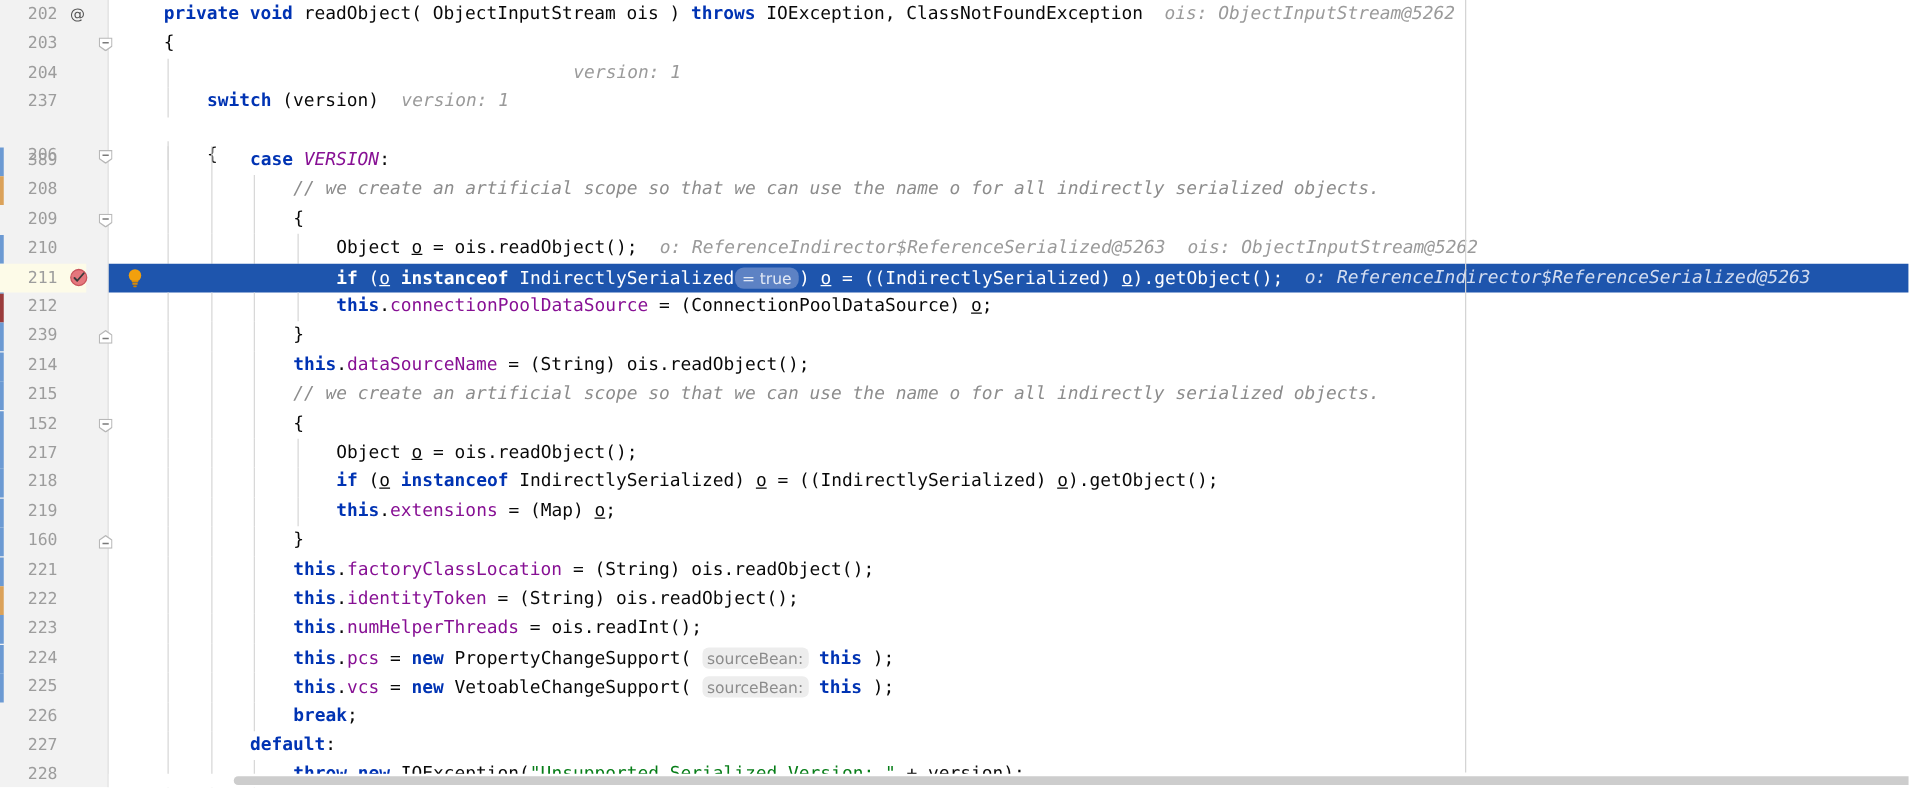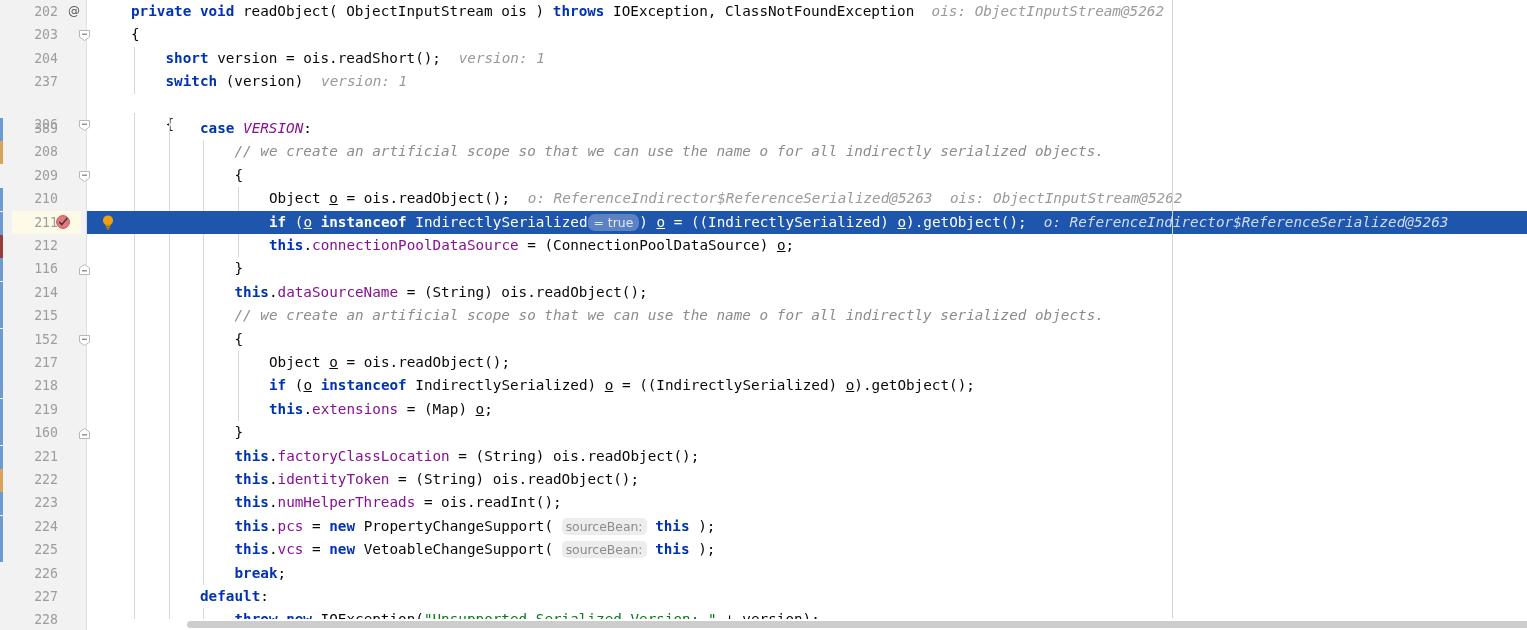--- a/index.html
+++ b/index.html
@@ -57,21 +57,21 @@
   }
   .row-hl-gutter {
     position: absolute;
     left: 87px; top: 0;
     width: 45px; height: 23.4px;
     background: #1e55ad;
   }
 
   .lineno-cell {
     position: absolute;
-    left: 12px; top: 0;
+    left: 0; top: 0;
     width: 69px; height: 23.4px;
     text-align: left;
     color: #9d9d9d;
     font-size: 13.2px;
     font-family: "DejaVu Sans Mono", monospace;
   }
   .lineno {
     position: absolute;
     left: 8px;
     width: 38px;
@@ -217,21 +217,21 @@
       <div class="vcs-mark" style="top: 515.8px; background: rgb(108, 154, 211);"></div>
       <div class="vcs-mark" style="top: 539.2px; background: rgb(108, 154, 211);"></div>
     </div>
 
   <div id="rows">
       <div class="row" style="top: 0px; position: absolute; left: 0px; right: 0px;"><div class="lineno-cell"><span class="lineno">202</span><span class="ovr-icon">@</span></div><div class="code" style="left: 131px;"><span class="kw">private </span><span class="kw">void </span><span class="plain">readObject( </span><span class="plain">ObjectInputStream ois ) </span><span class="kw">throws </span><span class="plain">IOException, ClassNotFoundException</span></div><div class="code hint" style="left: 931.6px;">ois: ObjectInputStream@5262</div></div>
       <div class="row" style="top: 23.4px; position: absolute; left: 0px; right: 0px;"><div class="lineno-cell"><span class="lineno">203</span></div><div class="fold"><svg width="11" height="11" viewBox="0 0 11 11">
             <path d="M0.5 0.5 H10.5 V7 L5.5 10.5 L0.5 7 Z" fill="#ffffff" stroke="#b8b8b8" stroke-width="1"></path>
             <path d="M3 4.2 H8" stroke="#7a7a7a" stroke-width="1.2"></path>
           </svg></div><div class="code" style="left: 131px;"><span class="plain">{</span></div></div>
-      <div class="row" style="top: 46.8px; position: absolute; left: 0px; right: 0px;"><div class="lineno-cell"><span class="lineno">204</span></div><div class="indent-guide" style="left: 134px;"></div><div class="code" style="left: 165.5px;"><span class="kw">short </span><span class="plain">version = ois.readShort();</span></div><div class="code hint" style="left: 458.7px;">version: 1</div></div>
+      <div class="row" style="top: 46.8px; position: absolute; left: 0px; right: 0px;"><div class="lineno-cell"><span class="lineno">204</span></div><div class="indent-guide" style="left: 134px;"></div><div class="code hint" style="left: 458.7px;">version: 1</div></div>
       <div class="row" style="top: 70.2px; position: absolute; left: 0px; right: 0px;"><div class="lineno-cell"><span class="lineno">237</span></div><div class="indent-guide" style="left: 134px;"></div><div class="code" style="left: 165.5px;"><span class="kw">switch </span><span class="plain">(version)</span></div><div class="code hint" style="left: 321.1px;">version: 1</div></div>
       <div class="row" style="top: 93.6px; position: absolute; left: 0px; right: 0px; margin-top: 19px;"><div class="lineno-cell"><span class="lineno">206</span></div><div class="fold"><svg width="11" height="11" viewBox="0 0 11 11">
             <path d="M0.5 0.5 H10.5 V7 L5.5 10.5 L0.5 7 Z" fill="#ffffff" stroke="#b8b8b8" stroke-width="1"></path>
             <path d="M3 4.2 H8" stroke="#7a7a7a" stroke-width="1.2"></path>
           </svg></div><div class="indent-guide" style="left: 134px;"></div><div class="code" style="left: 165.5px;"><span class="plain">{</span></div></div>
       <div class="row" style="top: 117px; position: absolute; left: 0px; right: 0px;"><div class="lineno-cell"><span class="lineno">389</span></div><div class="indent-guide" style="left: 134px;"></div><div class="indent-guide" style="left: 168.5px;"></div><div class="code" style="left: 200px;"><span class="kw">case </span><span class="sfld">VERSION</span><span class="plain">:</span></div></div>
       <div class="row" style="top: 140.4px; position: absolute; left: 0px; right: 0px;"><div class="lineno-cell"><span class="lineno">208</span></div><div class="indent-guide" style="left: 134px;"></div><div class="indent-guide" style="left: 168.5px;"></div><div class="indent-guide" style="left: 203px;"></div><div class="code" style="left: 234.5px;"><span class="cmt">// we create an artificial scope so that we can use the name o for all indirectly serialized objects.</span></div></div>
       <div class="row" style="top: 163.8px; position: absolute; left: 0px; right: 0px;"><div class="lineno-cell"><span class="lineno">209</span></div><div class="fold"><svg width="11" height="11" viewBox="0 0 11 11">
             <path d="M0.5 0.5 H10.5 V7 L5.5 10.5 L0.5 7 Z" fill="#ffffff" stroke="#b8b8b8" stroke-width="1"></path>
             <path d="M3 4.2 H8" stroke="#7a7a7a" stroke-width="1.2"></path>
@@ -240,21 +240,21 @@
       <div class="row current" style="top: 210.6px; position: absolute; left: 0px; right: 0px;"><div class="row-hl-gutter"></div><div class="row-hl"></div><div class="lineno-cell"><span class="lineno">211</span></div><div class="bp"><svg width="16" height="16" viewBox="0 0 16 16">
             <circle cx="8" cy="8" r="6.4" fill="#e5777d" stroke="#c9545c" stroke-width="1"></circle>
             <path d="M4.6 8.4 L6.8 10.6 L12 4.6" fill="none" stroke="#3b3b3b" stroke-width="1.5" stroke-linecap="round" stroke-linejoin="round"></path>
           </svg></div><div class="bulb"><svg width="16" height="17" viewBox="0 0 16 17">
             <circle cx="8" cy="6.4" r="5" fill="#f2a00d"></circle>
             <rect x="5.4" y="10.4" width="5.2" height="1.5" rx="0.6" fill="#d98c06"></rect>
             <rect x="5.8" y="12.4" width="4.4" height="1.4" rx="0.6" fill="#d98c06"></rect>
             <rect x="6.6" y="14.3" width="2.8" height="1.4" rx="0.6" fill="#c87f05"></rect>
           </svg></div><div class="code" style="left: 269px;"><span class="kw">if </span><span class="plain">(</span><span class="ul">o</span><span class="kw"> instanceof </span><span class="plain">IndirectlySerialized</span><span class="vhint">= true</span><span class="plain">) </span><span class="ul">o</span><span class="plain"> = ((IndirectlySerialized) </span><span class="ul">o</span><span class="plain">).getObject();</span></div><div class="code hint" style="left: 1043.8px;">o: ReferenceIndirector$ReferenceSerialized@5263</div></div>
       <div class="row" style="top: 234px; position: absolute; left: 0px; right: 0px;"><div class="lineno-cell"><span class="lineno">212</span></div><div class="indent-guide" style="left: 134px;"></div><div class="indent-guide" style="left: 168.5px;"></div><div class="indent-guide" style="left: 203px;"></div><div class="indent-guide" style="left: 237.5px;"></div><div class="code" style="left: 269px;"><span class="thiskw">this</span><span class="plain">.</span><span class="fld">connectionPoolDataSource</span><span class="plain"> = (ConnectionPoolDataSource) </span><span class="ul">o</span><span class="plain">;</span></div></div>
-      <div class="row" style="top: 257.4px; position: absolute; left: 0px; right: 0px;"><div class="lineno-cell"><span class="lineno">116</span></div><div class="fold"><svg width="11" height="11" viewBox="0 0 11 11">
+      <div class="row" style="top: 257.4px; position: absolute; left: 0px; right: 0px;"><div class="lineno-cell"><span class="lineno">239</span></div><div class="fold"><svg width="11" height="11" viewBox="0 0 11 11">
             <path d="M0.5 10.5 H10.5 V4 L5.5 0.5 L0.5 4 Z" fill="#ffffff" stroke="#b8b8b8" stroke-width="1"></path>
             <path d="M3 6.8 H8" stroke="#7a7a7a" stroke-width="1.2"></path>
           </svg></div><div class="indent-guide" style="left: 134px;"></div><div class="indent-guide" style="left: 168.5px;"></div><div class="indent-guide" style="left: 203px;"></div><div class="code" style="left: 234.5px;"><span class="plain">}</span></div></div>
       <div class="row" style="top: 280.8px; position: absolute; left: 0px; right: 0px;"><div class="lineno-cell"><span class="lineno">214</span></div><div class="indent-guide" style="left: 134px;"></div><div class="indent-guide" style="left: 168.5px;"></div><div class="indent-guide" style="left: 203px;"></div><div class="code" style="left: 234.5px;"><span class="thiskw">this</span><span class="plain">.</span><span class="fld">dataSourceName</span><span class="plain"> = (String) ois.readObject();</span></div></div>
       <div class="row" style="top: 304.2px; position: absolute; left: 0px; right: 0px;"><div class="lineno-cell"><span class="lineno">215</span></div><div class="indent-guide" style="left: 134px;"></div><div class="indent-guide" style="left: 168.5px;"></div><div class="indent-guide" style="left: 203px;"></div><div class="code" style="left: 234.5px;"><span class="cmt">// we create an artificial scope so that we can use the name o for all indirectly serialized objects.</span></div></div>
       <div class="row" style="top: 327.6px; position: absolute; left: 0px; right: 0px;"><div class="lineno-cell"><span class="lineno">152</span></div><div class="fold"><svg width="11" height="11" viewBox="0 0 11 11">
             <path d="M0.5 0.5 H10.5 V7 L5.5 10.5 L0.5 7 Z" fill="#ffffff" stroke="#b8b8b8" stroke-width="1"></path>
             <path d="M3 4.2 H8" stroke="#7a7a7a" stroke-width="1.2"></path>
           </svg></div><div class="indent-guide" style="left: 134px;"></div><div class="indent-guide" style="left: 168.5px;"></div><div class="indent-guide" style="left: 203px;"></div><div class="code" style="left: 234.5px;"><span class="plain">{</span></div></div>
       <div class="row" style="top: 351px; position: absolute; left: 0px; right: 0px;"><div class="lineno-cell"><span class="lineno">217</span></div><div class="indent-guide" style="left: 134px;"></div><div class="indent-guide" style="left: 168.5px;"></div><div class="indent-guide" style="left: 203px;"></div><div class="indent-guide" style="left: 237.5px;"></div><div class="code" style="left: 269px;"><span class="plain">Object </span><span class="ul">o</span><span class="plain"> = ois.readObject();</span></div></div>

